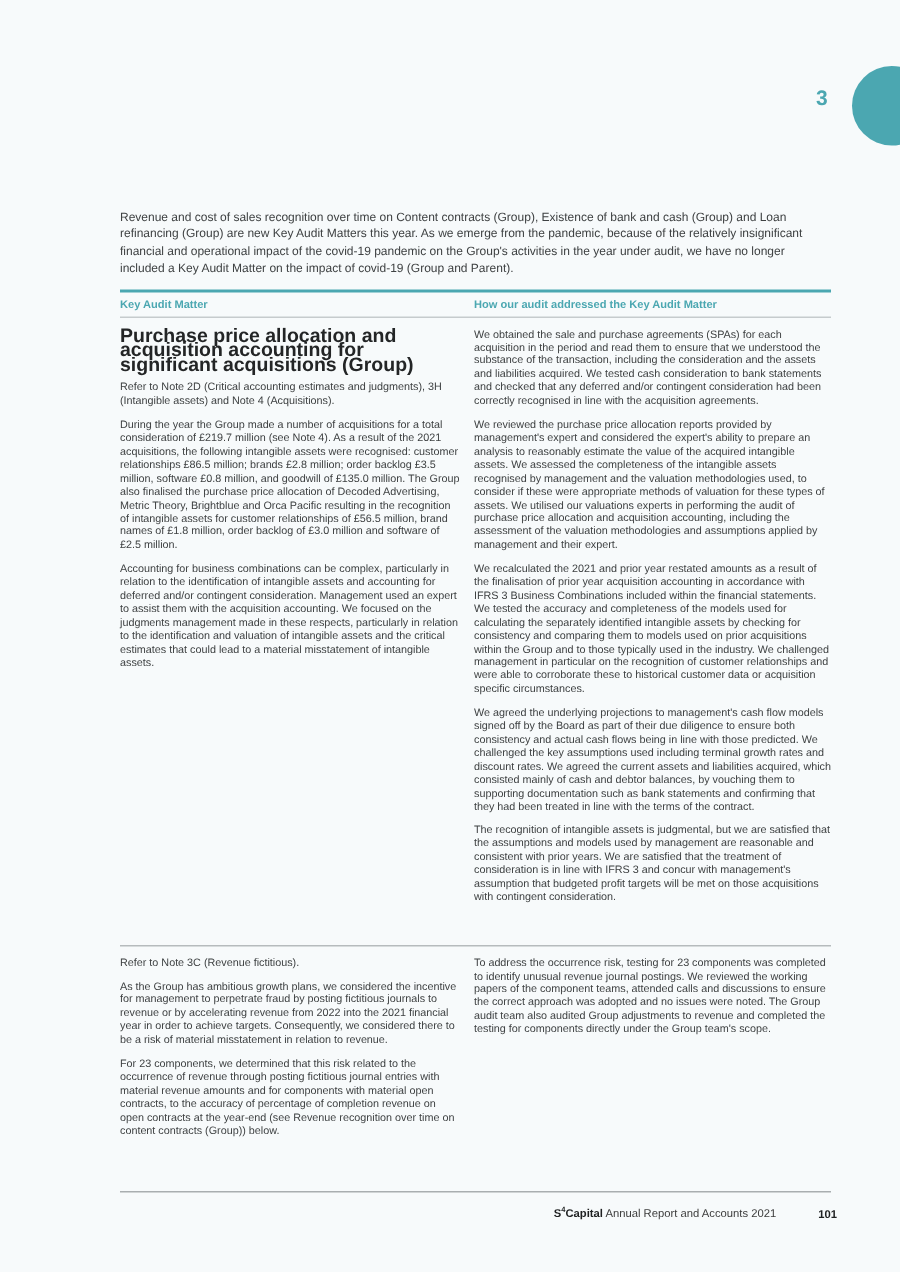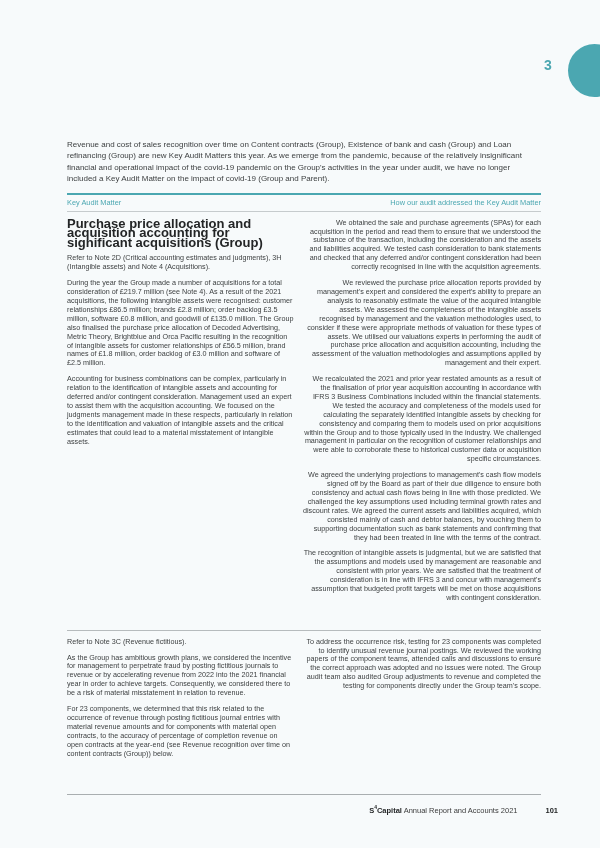--- a/index.html
+++ b/index.html
@@ -19,39 +19,39 @@
     position: absolute; left: 568px; top: 44px;
     width: 53px; height: 53px; border-radius: 50%;
     background: #4ba7b1;
   }
   .section-number {
     position: absolute; left: 544px; top: 57px;
     font-size: 14px; font-weight: bold; color: #4ba7b1;
   }
 
   
-  .content { position: absolute; left: 67px; top: 139px; width: 474px; }
+  .content { position: absolute; left: 80px; top: 139px; width: 474px; }
   .intro {
     font-size: 8px; line-height: 11.4px;
     margin: 0 0 8px 0; color: #3e4142;
   }
 
   
   .kam-table {
     border-top: 2px solid #4ba7b1;
     border-bottom: 1px solid #a9aeb0;
   }
   .kam-header { display: flex; gap: 8px; border-bottom: 1px solid #c6cbcd; }
   .kam-header .cell {
     padding: 3px 0 4px;
-    font-size: 7.4px; font-weight: normal; color: #4ba7b1;
+    font-size: 7.4px; font-weight: bold; color: #4ba7b1;
     line-height: 9px;
   }
   .cell-left  { flex: 0 0 228px; width: 228px; }
-  .cell-right { flex: 1; text-align: right; }
+  .cell-right { flex: 1; }
 
   .kam-row { display: flex; gap: 8px; }
   .kam-row .cell { padding-top: 7px; padding-bottom: 6px; }
   .row-1 { min-height: 419px; border-bottom: 1px solid #b6bbbd; }
   .row-2 { min-height: 163px; }
 
   .kam-heading {
     font-size: 13px; font-weight: bold; color: #232526;
     margin: 0 0 7px 0; line-height: 9.6px;
   }

